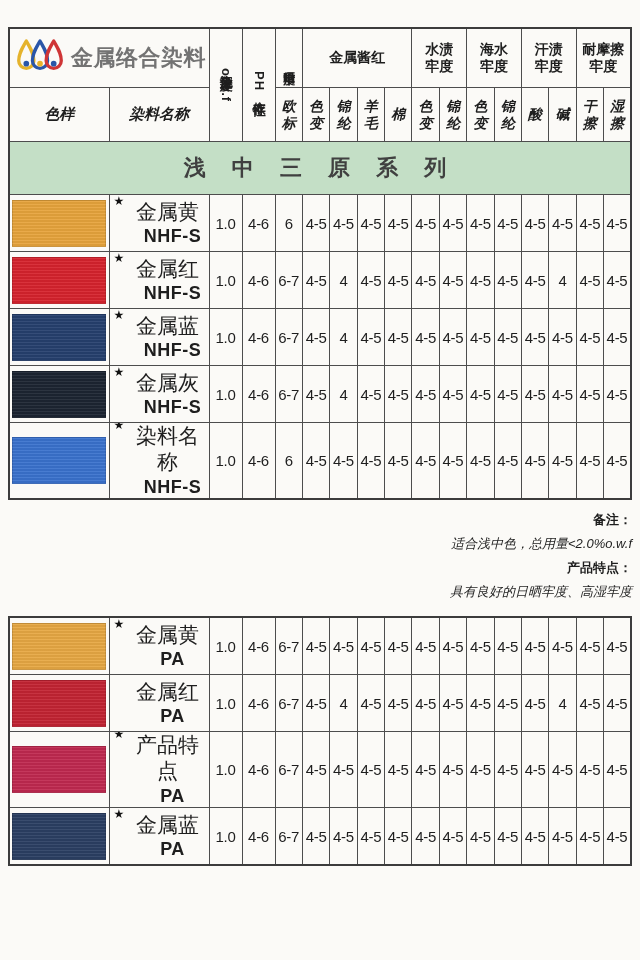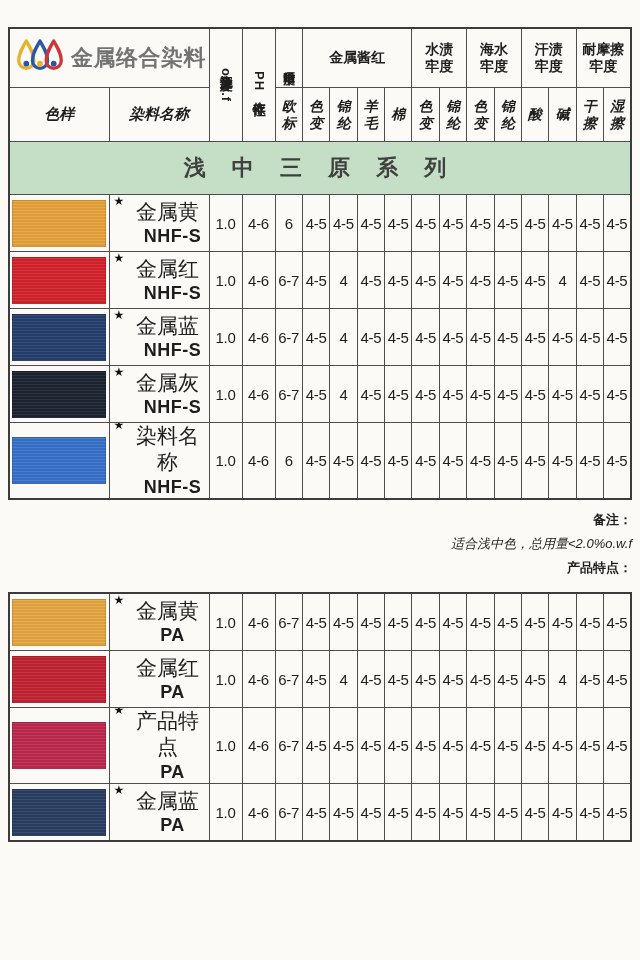--- a/index.html
+++ b/index.html
@@ -286,20 +286,23 @@
 
   <div class="notes">
       <div class="note">
         <span class="note-label">备注：</span>
         <div class="note-body">
           <div>适合浅中色，总用量&lt;2.0%o.w.f</div>
         </div>
       </div>
       <div class="note">
         <span class="note-label">产品特点：</span>
+        <div class="note-body">
+          <div>具有良好的日晒牢度、高湿牢度</div>
+        </div>
       </div>
     </div>
 
   <table class="dye t2">
     <colgroup>
       <col class="c-swatch">
         <col class="c-name">
         <col class="c-depth">
         <col class="c-ph">
       <col>

